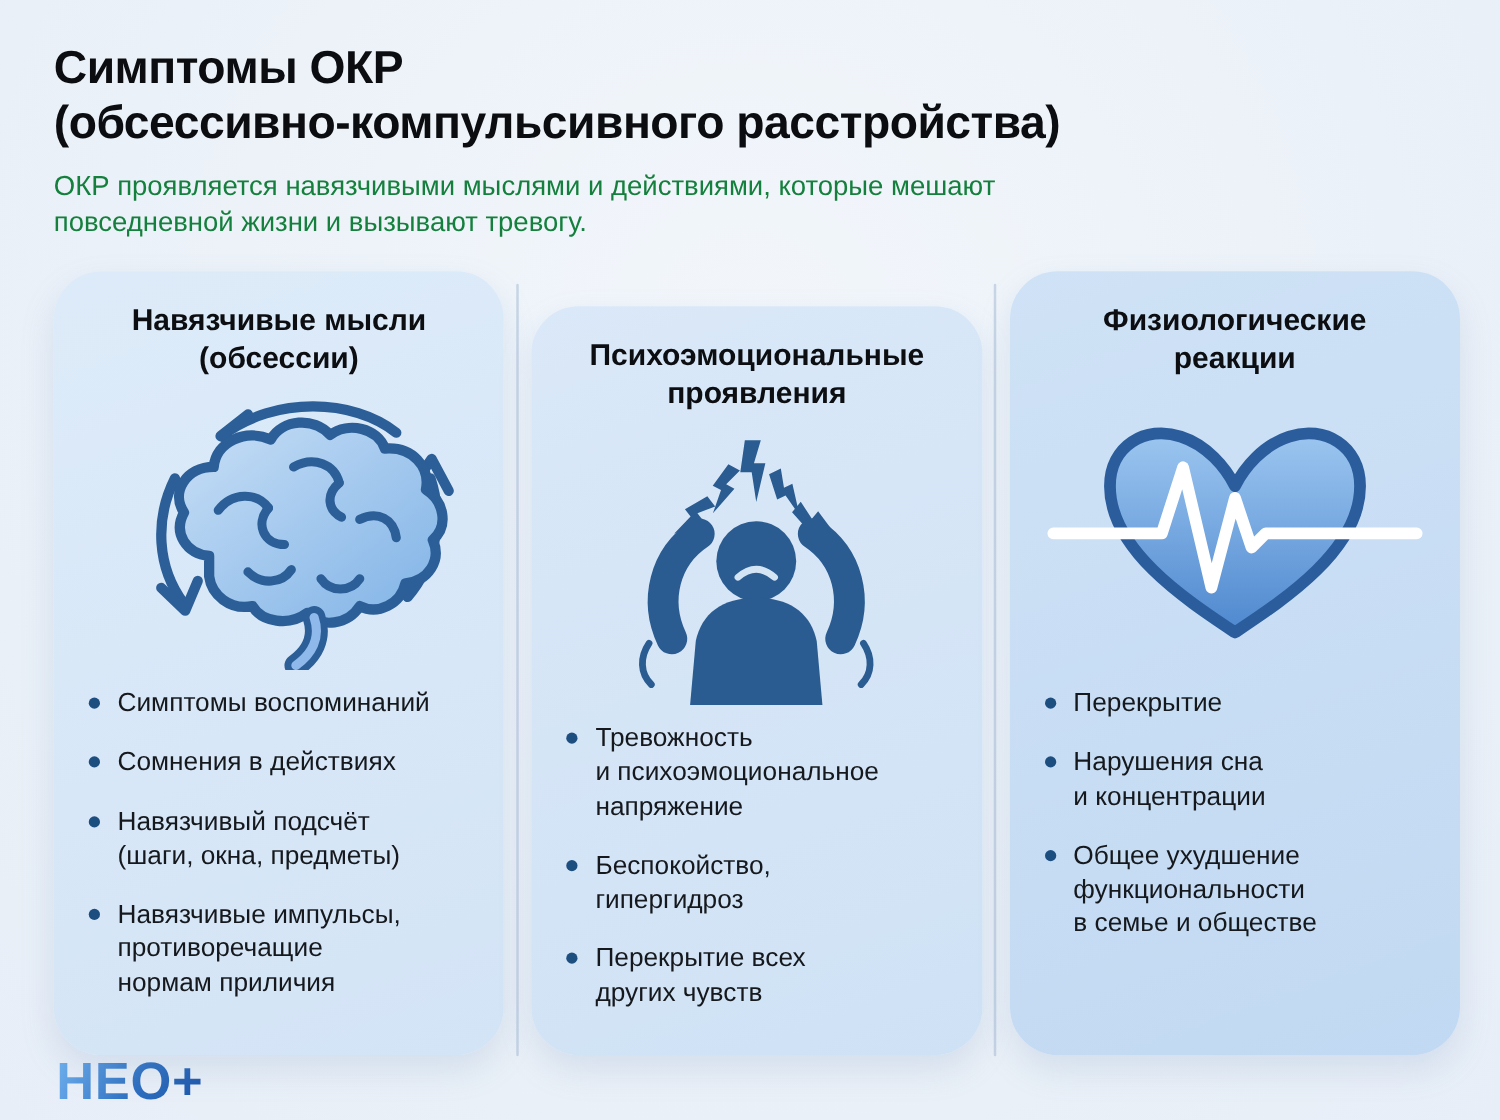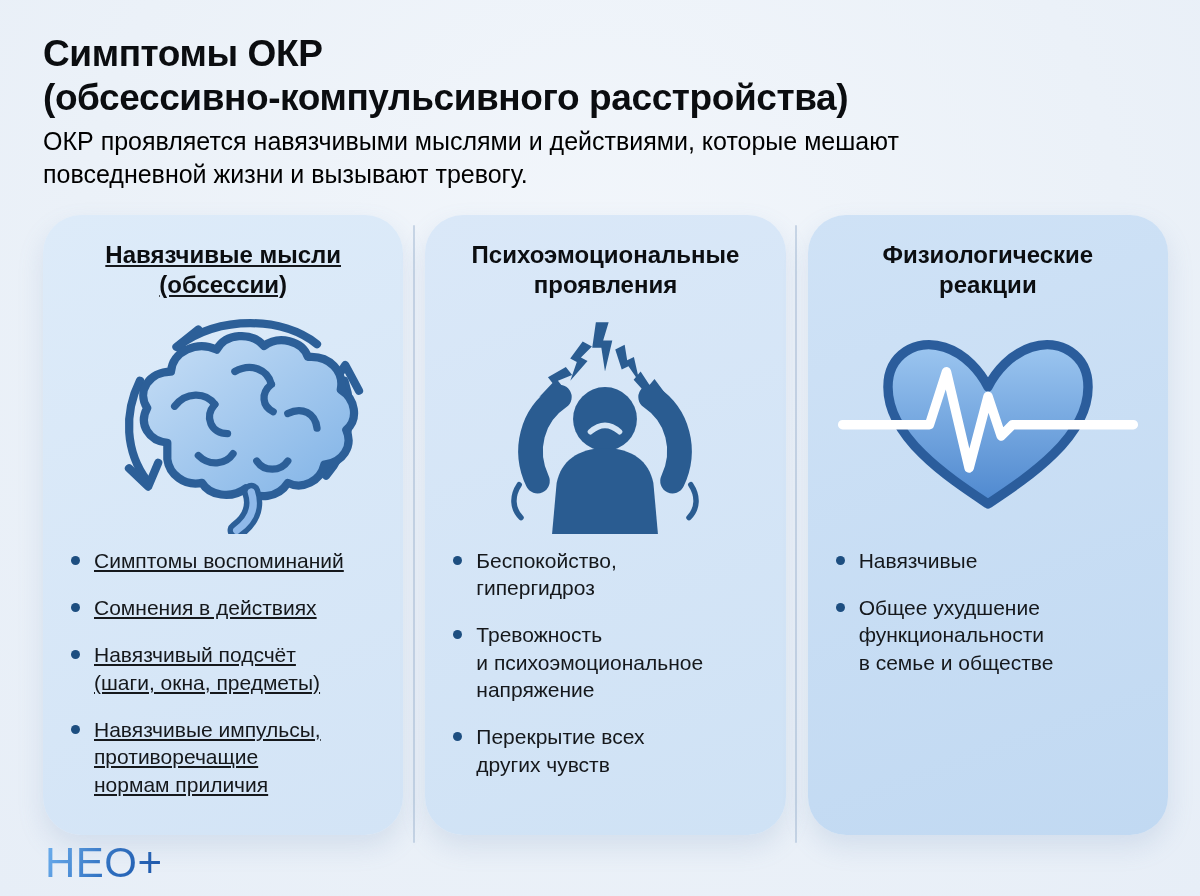--- a/index.html
+++ b/index.html
@@ -11,44 +11,44 @@
     color:#15181c;
   }
   .page { width:1200px; height:896px; position:relative; }
 
   header { padding:32px 40px 0 43px; }
   h1 {
     font-size:37px; font-weight:800; line-height:1.2;
     letter-spacing:-0.4px; color:#0b0d10; white-space:pre-line;
   }
   .subtitle {
-    margin-top:4px; font-size:25px; line-height:1.31;
-    color:#000000; white-space:pre-line;
+    margin-top:14px; font-size:22px; line-height:1.31;
+    color:#15803d; white-space:pre-line;
   }
 
   .cards {
     position:relative;
     margin-top:25px; height:620px;
     padding:0 32px 0 43px;
     display:grid; grid-template-columns:repeat(3,1fr); gap:22px;
   }
   .divider {
     position:absolute; top:10px; bottom:-8px; width:2px;
     background:rgba(150,175,205,0.45); border-radius:1px;
   }
   .d1 { left:413px; } .d2 { left:795px; }
 
   .card {
     border-radius:38px;
     padding:25px 22px 16px;
     display:flex; flex-direction:column;
     box-shadow:0 12px 26px rgba(110,145,190,0.18);
   }
-  .card1 { background:linear-gradient(160deg,#ddebf9 0%,#d3e4f6 100%);text-decoration:underline; }
-  .card2 { background:linear-gradient(160deg,#dae8f8 0%,#cfe2f5 100%); }
+  .card1 { background:linear-gradient(160deg,#ddebf9 0%,#d3e4f6 100%); }
+  .card2 { background:linear-gradient(160deg,#dae8f8 0%,#cfe2f5 100%);margin-top:28px; }
   .card3 { background:linear-gradient(160deg,#cfe2f6 0%,#c1d9f2 100%); }
 
   .card-title {
     font-size:24px; font-weight:800; line-height:1.22;
     text-align:center; color:#0c0e11; white-space:pre-line;
   }
   .icon-box {
     height:232px; display:flex; align-items:center; justify-content:center;
     margin-top:4px; flex:none;
   }
@@ -58,21 +58,21 @@
     color:#15181c; margin-bottom:20px; padding-left:25px; white-space:pre-line;
   }
   .list li::before {
     content:""; position:absolute; left:2px; top:9px;
     width:9px; height:9px; border-radius:50%; background:#1d4e80;
   }
 
   footer { margin-top:7px; padding-left:45px; }
   .logo {
     display:inline-block;
-    font-size:42px; font-weight:400; line-height:1; letter-spacing:0.5px;
+    font-size:42px; font-weight:700; line-height:1; letter-spacing:0.5px;
     color:#2e6fc0;
     background:linear-gradient(115deg,#70b2f0 0%,#2e6fc0 55%,#1c55a8 100%);
     -webkit-background-clip:text; background-clip:text;
     -webkit-text-fill-color:transparent;
   }
 </style>
 </head>
 <body>
 
 <div class="page">
@@ -159,25 +159,25 @@
           <g stroke="#2a5c91" fill="none" stroke-linecap="round">
             <path d="M76,194 C60,160 70,122 100,102" stroke-width="27"></path>
             <path d="M224,194 C240,160 230,122 200,102" stroke-width="27"></path>
             <path d="M56,198 C48,210 48,224 58,234" stroke-width="6"></path>
             <path d="M244,198 C252,210 252,224 242,234" stroke-width="6"></path>
           </g>
           <path d="M134,140 Q150,126 166,140" stroke="#d3e4f5" stroke-width="6" fill="none" stroke-linecap="round"></path>
         </svg>
       </div>
       <ul class="list">
-        <li>Беспокойство,
-гипергидроз</li>
         <li>Тревожность
 и психоэмоциональное
 напряжение</li>
+        <li>Беспокойство,
+гипергидроз</li>
         <li>Перекрытие всех
 других чувств</li>
       </ul>
     </section>
 
     <section class="card card3">
       <h2 class="card-title">Физиологические
 реакции</h2>
       <div class="icon-box">
         <svg width="302" height="212" viewBox="0 0 320 224" aria-hidden="true">
@@ -186,21 +186,23 @@
               <stop offset="0" stop-color="#9cc6f0"></stop>
               <stop offset="1" stop-color="#4e88cf"></stop>
             </linearGradient>
           </defs>
           <path d="M160,202 C118,174 54,132 54,78 C54,44 84,26 114,36 C136,43 152,62 160,78
                    C168,62 184,43 206,36 C236,26 266,44 266,78 C266,132 202,174 160,202 Z" fill="url(#heartG)" stroke="#2b5d9c" stroke-width="10" stroke-linejoin="round"></path>
           <path d="M6,118 L98,118 L116,62 L140,164 L160,88 L174,130 L186,118 L314,118" stroke="#ffffff" stroke-width="10" fill="none" stroke-linecap="round" stroke-linejoin="round"></path>
         </svg>
       </div>
       <ul class="list">
-        <li>Навязчивые</li>
+        <li>Перекрытие</li>
+        <li>Нарушения сна
+и концентрации</li>
         <li>Общее ухудшение
 функциональности
 в семье и обществе</li>
       </ul>
     </section>
   </main>
 
   <footer>
     <div class="logo">НЕО+</div>
   </footer>

